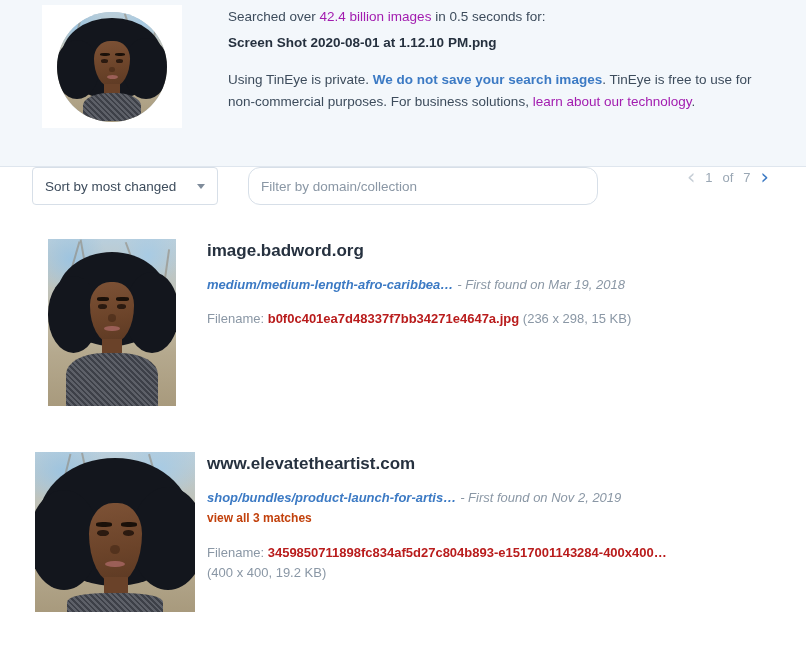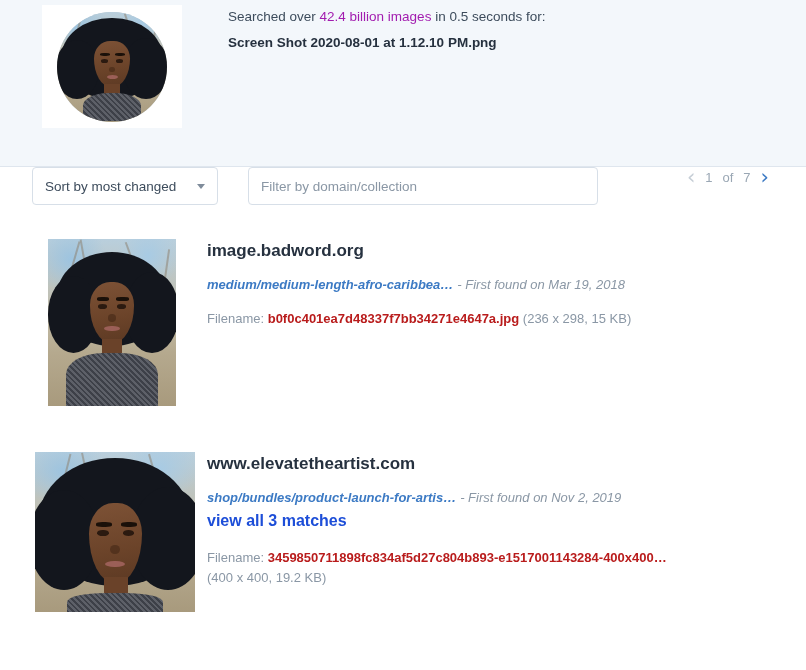--- a/index.html
+++ b/index.html
@@ -113,21 +113,21 @@
     height: 0;
     border-left: 4.5px solid transparent;
     border-right: 4.5px solid transparent;
     border-top: 5px solid #7f8c9b;
     margin-left: 8px;
   }
   .filter-input {
     width: 350px;
     height: 38px;
     border: 1px solid #d7dfe8;
-    border-radius: 4px;
+    border-radius: 12px;
     background: #ffffff;
     margin-left: 30px;
     padding: 0 12px;
     box-sizing: border-box;
     font-size: 13.5px;
     color: #3d4c5c;
     font-family: "Liberation Sans", sans-serif;
     outline: none;
   }
   .filter-input::placeholder {
@@ -199,23 +199,23 @@
     color: #3c7ac4;
     font-weight: bold;
     text-decoration: none;
     cursor: pointer;
   }
   .match-found {
     color: #8a97a5;
     margin-left: 4px;
   }
   .view-all {
-    font-size: 16px;
-    font-weight: bold;
-    color: #1d4ed8;
+    font-size: 12px;
+    font-weight: bold;
+    color: #c2410c;
     text-decoration: none;
     line-height: 1.62;
     cursor: pointer;
     display: inline-block;
   }
   .filename-line {
     font-size: 13px;
     color: #8a97a5;
     line-height: 1.55;
     margin-top: 14px;
@@ -301,20 +301,21 @@
       </div>
     </div>
   </div>
 
   <div class="header-text">
 
     <div class="searched-line"><span>Searched over </span><a class="link" href="#">42.4 billion images</a><span> in 0.5 seconds for:</span></div>
 
     <div class="query-filename">Screen Shot 2020-08-01 at 1.12.10 PM.png</div>
 
+    <div class="privacy-line"><span>Using TinEye is private. </span><a class="link-bold" href="#">We do not save your search images</a><span>. TinEye is free to use for non-commercial purposes. For business solutions, </span><a class="link" href="#">learn about our technology</a><span>.</span></div>
   </div>
 </div>
 
 <div class="toolbar">
 
   <div class="sort-select">
     <span>Sort by most changed</span>
     <span class="caret"></span>
   </div>
 

